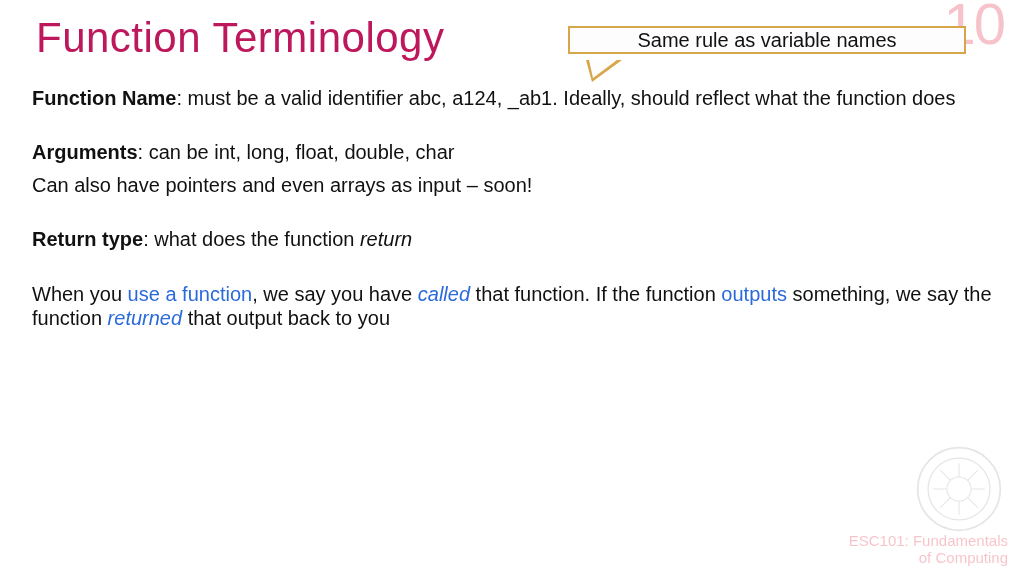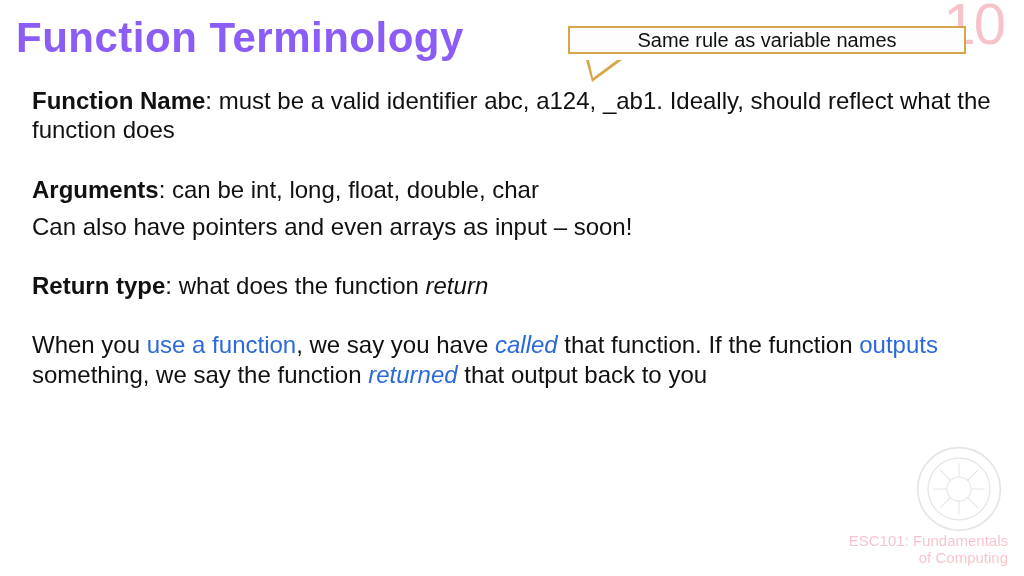--- a/index.html
+++ b/index.html
@@ -18,24 +18,24 @@
     right: 20px;
     font-size: 58px;
     font-weight: 300;
     color: #e8485e;
     opacity: 0.32;
     letter-spacing: -2px;
   }
   .title {
     position: absolute;
     top: 14px;
-    left: 16px;
+    left: 36px;
     font-size: 42px;
-    font-weight: 700;
-    color: #8b5cf6;
+    font-weight: 400;
+    color: #be185d;
     letter-spacing: 0.5px;
   }
   .callout {
     position: absolute;
     top: 26px;
     left: 568px;
     width: 398px;
     height: 36px;
   }
   .callout-box {
@@ -66,21 +66,21 @@
     width: 0; height: 0;
     border-left: 4px solid transparent;
     border-right: 24px solid transparent;
     border-top: 18px solid #fdfdfd;
   }
   .content {
     position: absolute;
     top: 86px;
     left: 32px;
     right: 32px;
-    font-size: 24px;
+    font-size: 20px;
     font-weight: 300;
     line-height: 1.22;
     color: #111;
   }
   .content p { margin-bottom: 0; }
   .bold { font-weight: 700; }
   .ital { font-style: italic; text-align: right; }
   .blue { color: #2b6adb; }
   .gap { height: 30px; }
   .gap2 { height: 8px; }

